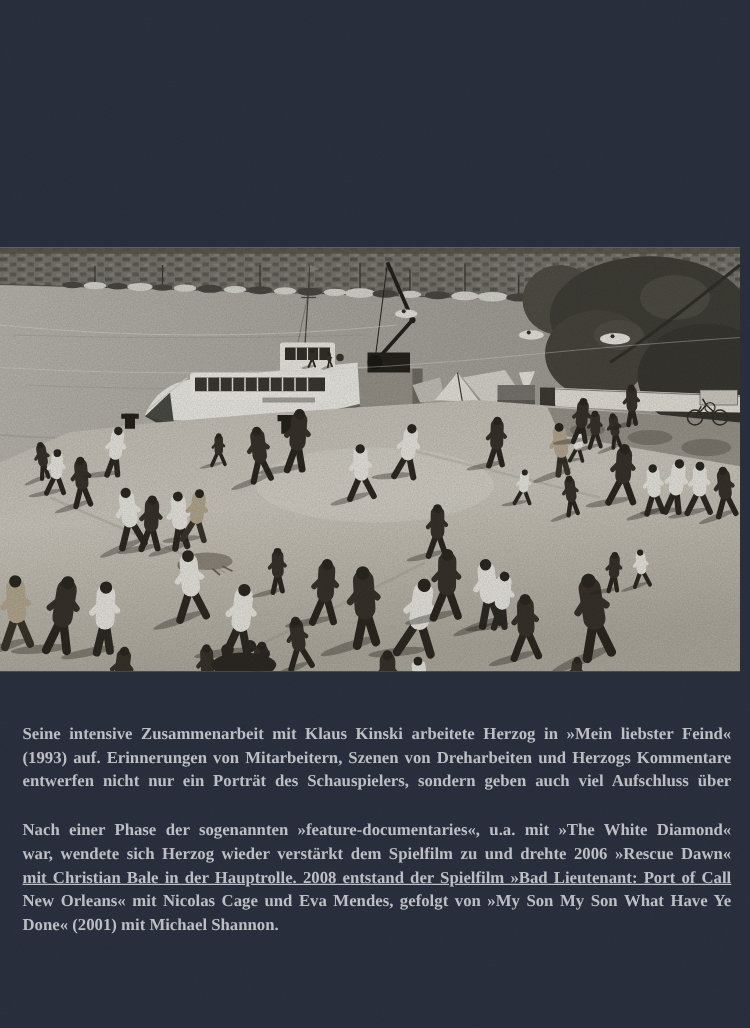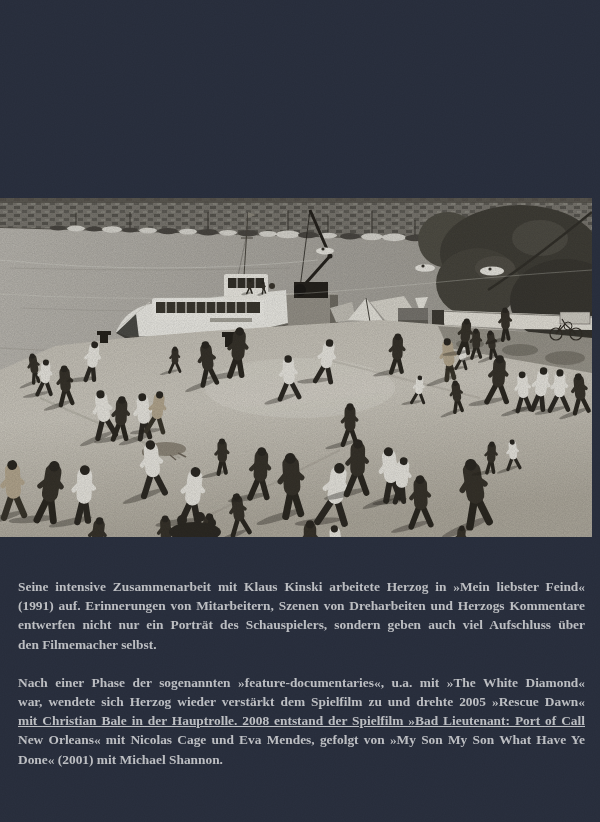--- a/index.html
+++ b/index.html
@@ -754,27 +754,26 @@
           <circle cx="212" cy="325" r="4"></circle>
       </g>
 
       <rect x="0" y="0" width="592" height="339" filter="url(#grainF)" opacity="0.2"></rect>
     </svg>
   </figure>
 
   <div class="body-text">
       <div class="para">
         <div class="textline"><span class="inner" style="word-spacing: 3.51989px;">Seine intensive Zusammenarbeit mit Klaus Kinski arbeitete Herzog in »Mein liebster Feind«</span></div>
-        <div class="textline"><span class="inner" style="word-spacing: 1.47969px;">(1991) auf. Erinnerungen von Mitarbeitern, Szenen von Dreharbeiten und Herzogs Kommentare</span></div>
+        <div class="textline"><span class="inner" style="word-spacing: 1.47969px;">(1993) auf. Erinnerungen von Mitarbeitern, Szenen von Dreharbeiten und Herzogs Kommentare</span></div>
         <div class="textline"><span class="inner" style="word-spacing: 3.77995px;">entwerfen nicht nur ein Porträt des Schauspielers, sondern geben auch viel Aufschluss über</span></div>
-        <div class="textline"><span class="inner">den Filmemacher selbst.</span></div>
       </div>
       <div class="para">
         <div class="textline"><span class="inner" style="word-spacing: 4.16719px;">Nach einer Phase der sogenannten »feature-documentaries«, u.a. mit »The White Diamond«</span></div>
-        <div class="textline"><span class="inner" style="word-spacing: 2.66466px;">war, wendete sich Herzog wieder verstärkt dem Spielfilm zu und drehte 2005 »Rescue Dawn«</span></div>
+        <div class="textline"><span class="inner" style="word-spacing: 2.66466px;">war, wendete sich Herzog wieder verstärkt dem Spielfilm zu und drehte 2006 »Rescue Dawn«</span></div>
         <div class="textline"><span class="inner" style="word-spacing: 1.57589px; text-decoration: underline;">mit Christian Bale in der Hauptrolle. 2008 entstand der Spielfilm »Bad Lieutenant: Port of Call</span></div>
         <div class="textline"><span class="inner" style="word-spacing: 1.89062px;">New Orleans« mit Nicolas Cage und Eva Mendes, gefolgt von »My Son My Son What Have Ye</span></div>
         <div class="textline"><span class="inner">Done« (2001) mit Michael Shannon.</span></div>
       </div>
     </div>
 </div>
 
 <svg class="grain-overlay" width="600" height="822">
   <rect x="0" y="0" width="600" height="822" filter="url(#grainF)"></rect>
 </svg>

